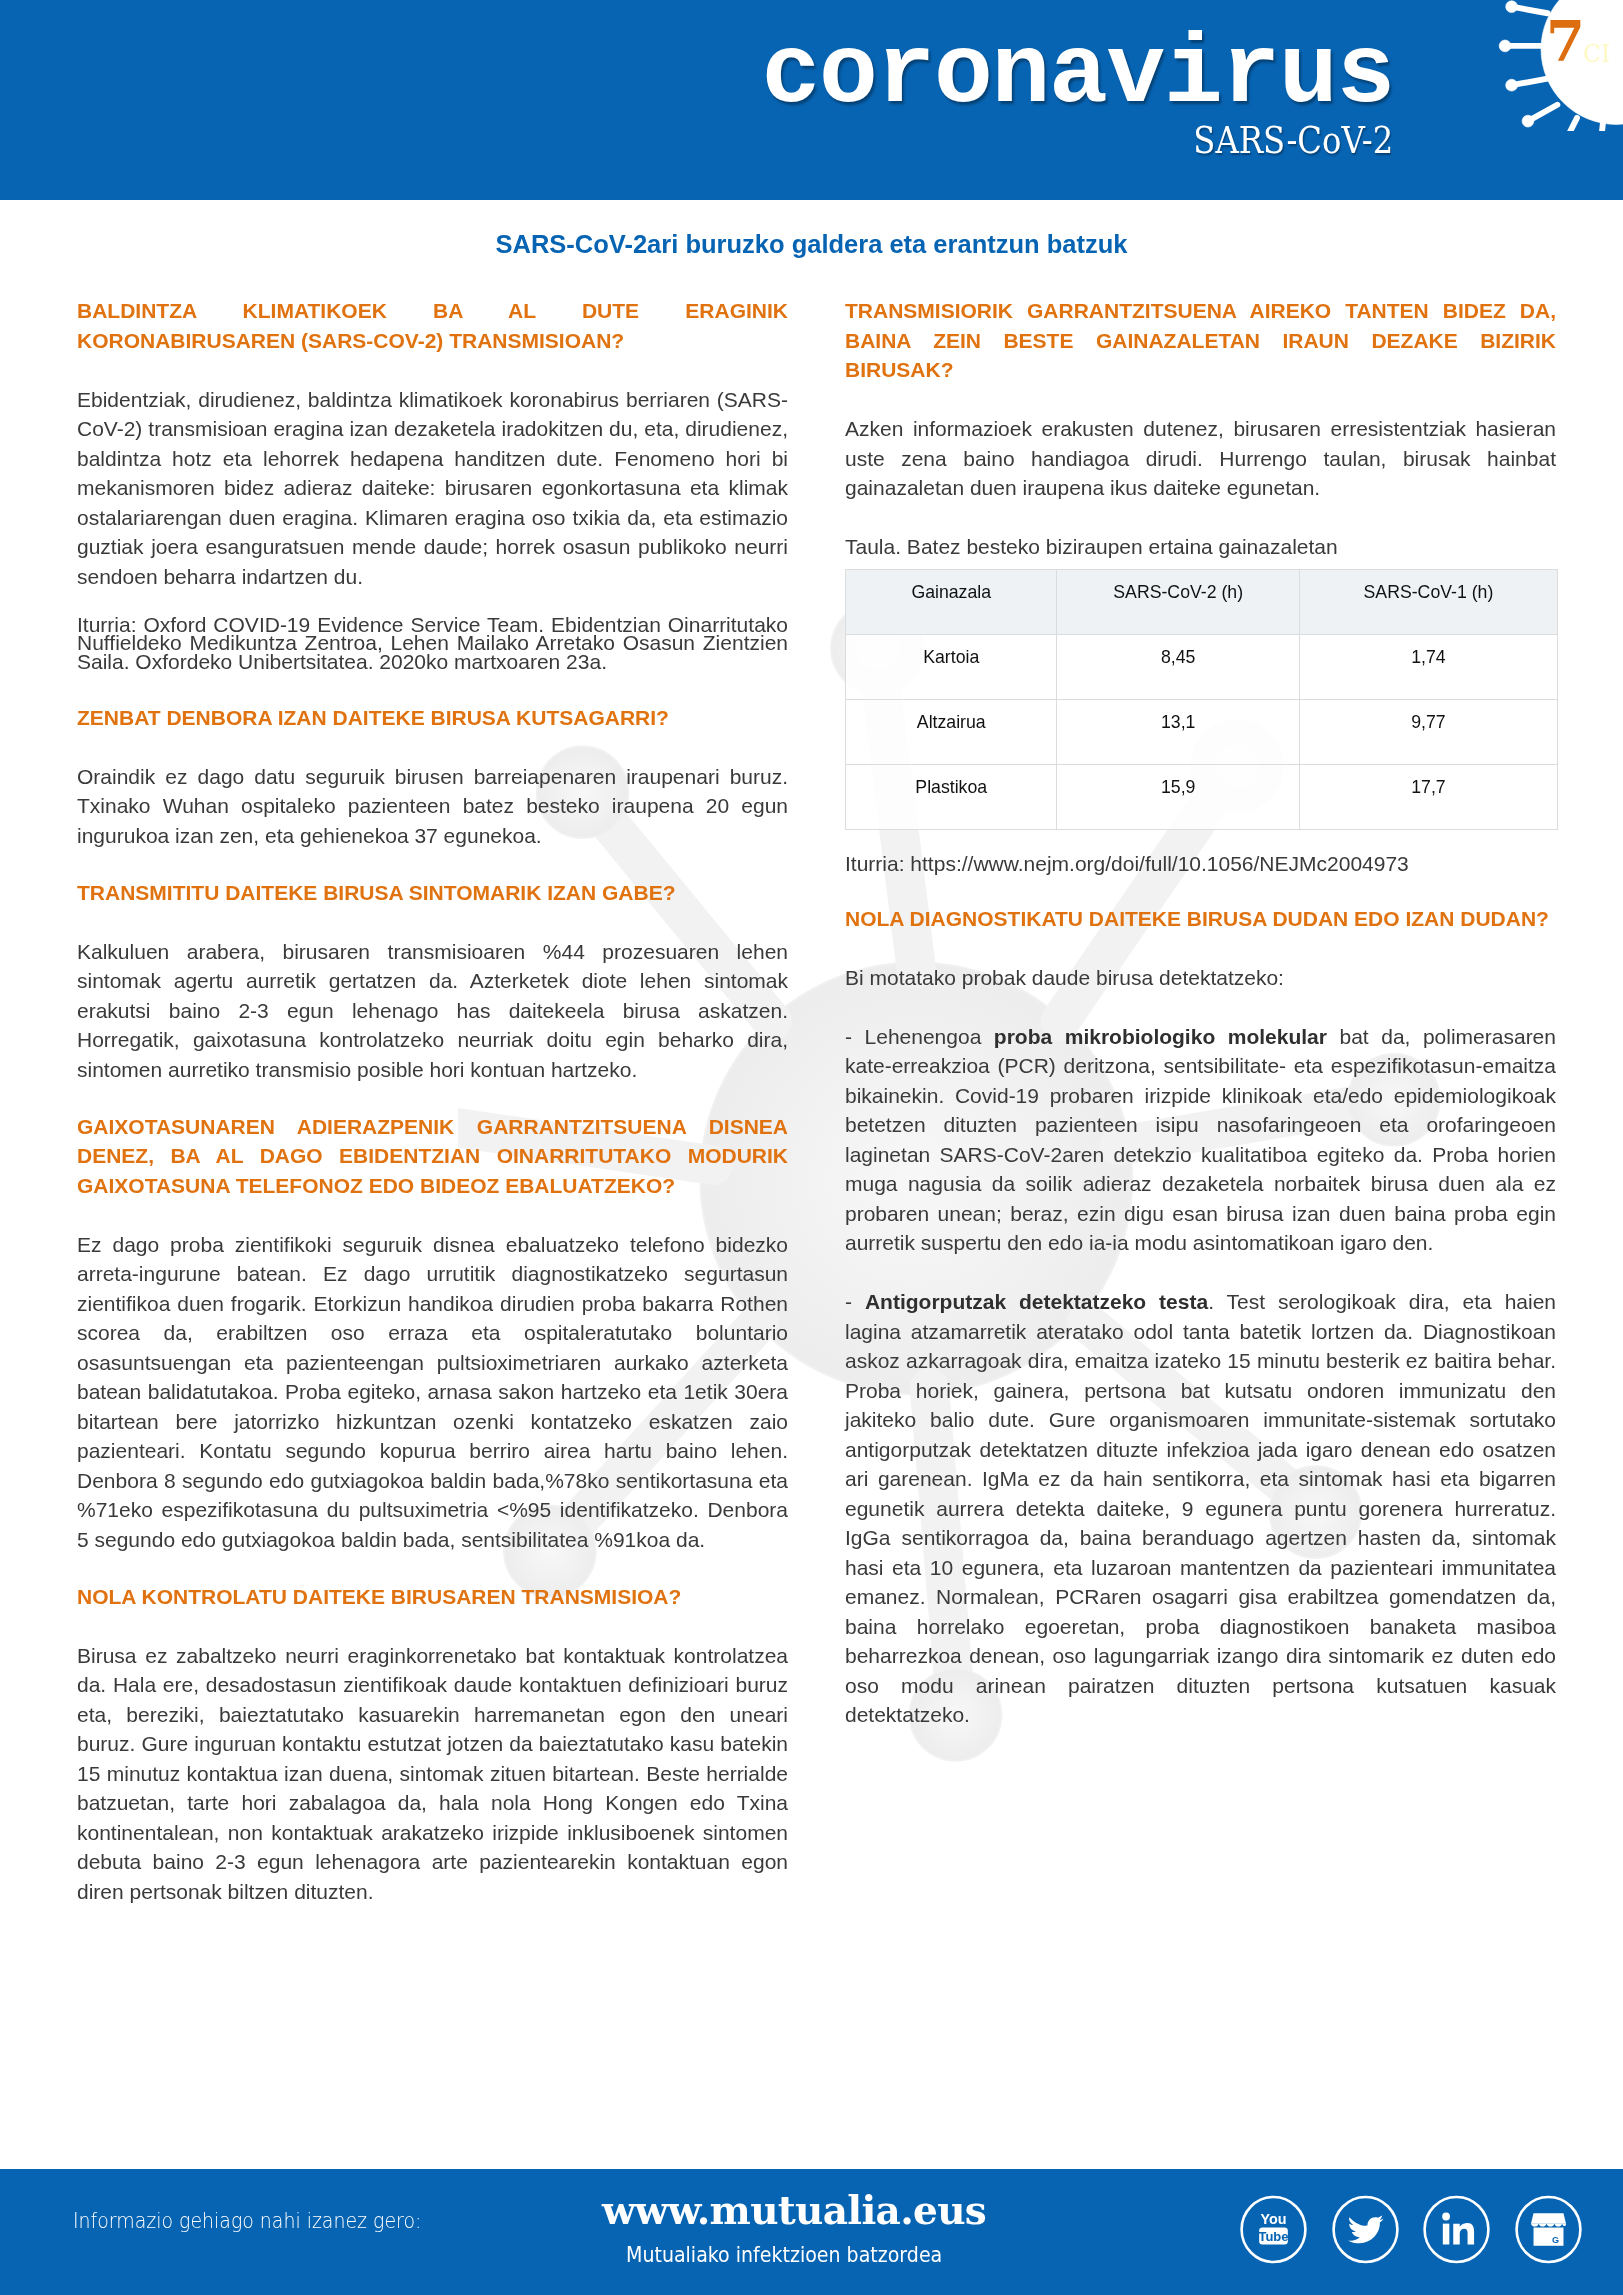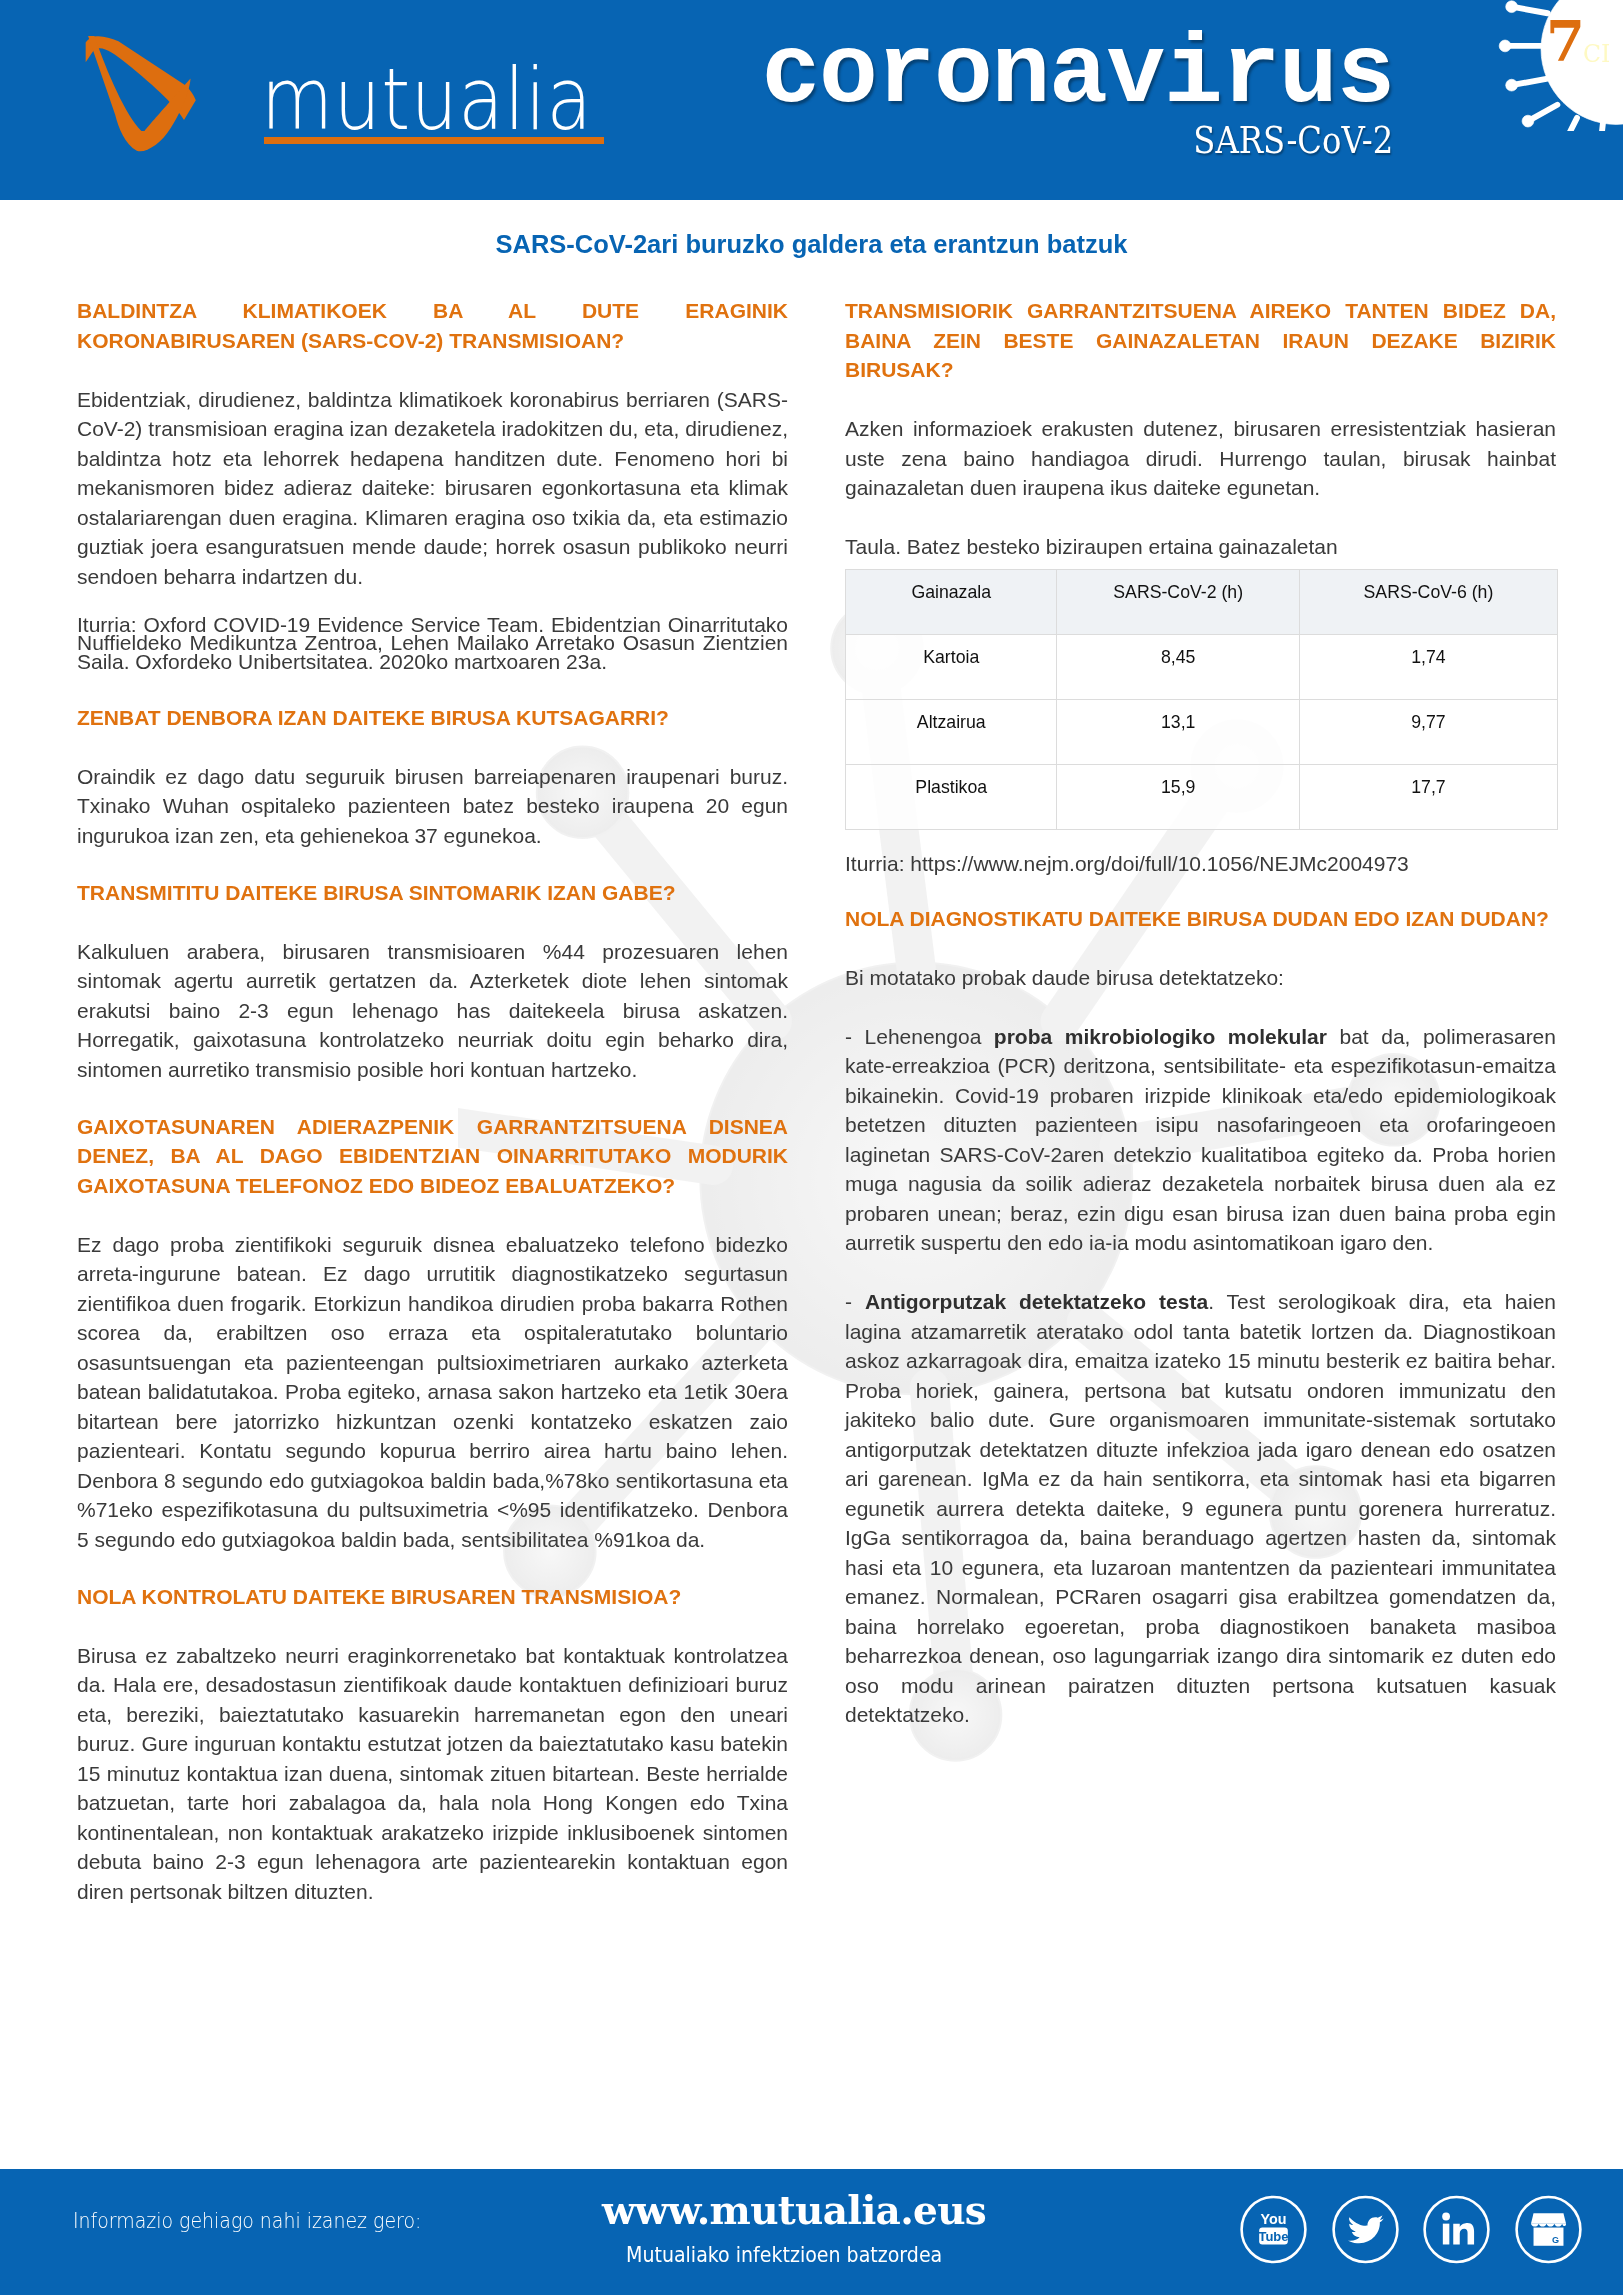--- a/index.html
+++ b/index.html
@@ -102,28 +102,20 @@
     font-family: "DejaVu Sans", sans-serif;
     transform: scaleX(0.88); transform-origin: left center;
   }
   .social { position: absolute; top: 26px; width: 69px; height: 69px; cursor: pointer; }
   .social svg { width: 69px; height: 69px; display: block; }
 </style>
 </head>
 <body>
 
 <div class="header">
-  <div class="logo">
-    <svg class="logo-mark" viewBox="0 0 230 180">
-      <path d="M10 10 C 20 -5, 40 0, 60 8 L 162 75 C 170 82, 176 92, 178 98 L 160 128 C 150 110, 120 80, 70 40 C 50 24, 30 10, 20 25 L 10 40 Z" fill="#dd6e0f"></path>
-      <path d="M12 45 L 20 40 C 40 100, 70 170, 95 195 L 100 195 C 103 190, 170 115, 170 115 C 168 140, 150 175, 140 190 C 125 215, 100 230, 88 225 C 70 215, 60 190, 55 170 Z" fill="#dd6e0f" transform="translate(0,-50)"></path>
-    </svg>
-    <div class="logo-word">mutualia</div>
-    <div class="logo-underline"></div>
-  </div>
 
   <div class="title-main">coronavirus</div>
   <div class="title-sub">SARS-CoV-2</div>
 
   <svg class="badge" viewBox="0 0 260 220">
     <g fill="#ffffff" stroke="#ffffff">
       <circle cx="190" cy="95" r="115"></circle>
       <g stroke-width="9" stroke-linecap="round">
         <line x1="85" y1="40" x2="30" y2="30"></line>
           <line x1="80" y1="90" x2="20" y2="90"></line>
@@ -208,21 +200,21 @@
   <section>
     <p class="q">TRANSMISIORIK GARRANTZITSUENA AIREKO TANTEN BIDEZ DA, BAINA ZEIN BESTE GAINAZALETAN IRAUN DEZAKE BIZIRIK BIRUSAK?</p>
     <p class="p" style="margin-top:29.5px">Azken informazioek erakusten dutenez, birusaren erresistentziak hasieran uste zena baino handiagoa dirudi. Hurrengo taulan, birusak hainbat gainazaletan duen iraupena ikus daiteke egunetan.</p>
     <p class="caption" style="margin-top:29.5px">Taula. Batez besteko biziraupen ertaina gainazaletan</p>
 
     <table class="surv">
       <thead>
         <tr>
           <th class="c1">Gainazala</th>
           <th class="c2">SARS-CoV-2 (h)</th>
-          <th class="c3">SARS-CoV-6 (h)</th>
+          <th class="c3">SARS-CoV-1 (h)</th>
         </tr>
       </thead>
       <tbody>
         <tr>
           <td>Kartoia</td>
           <td>8,45</td>
           <td>1,74</td>
         </tr>
         <tr>
           <td>Altzairua</td>

